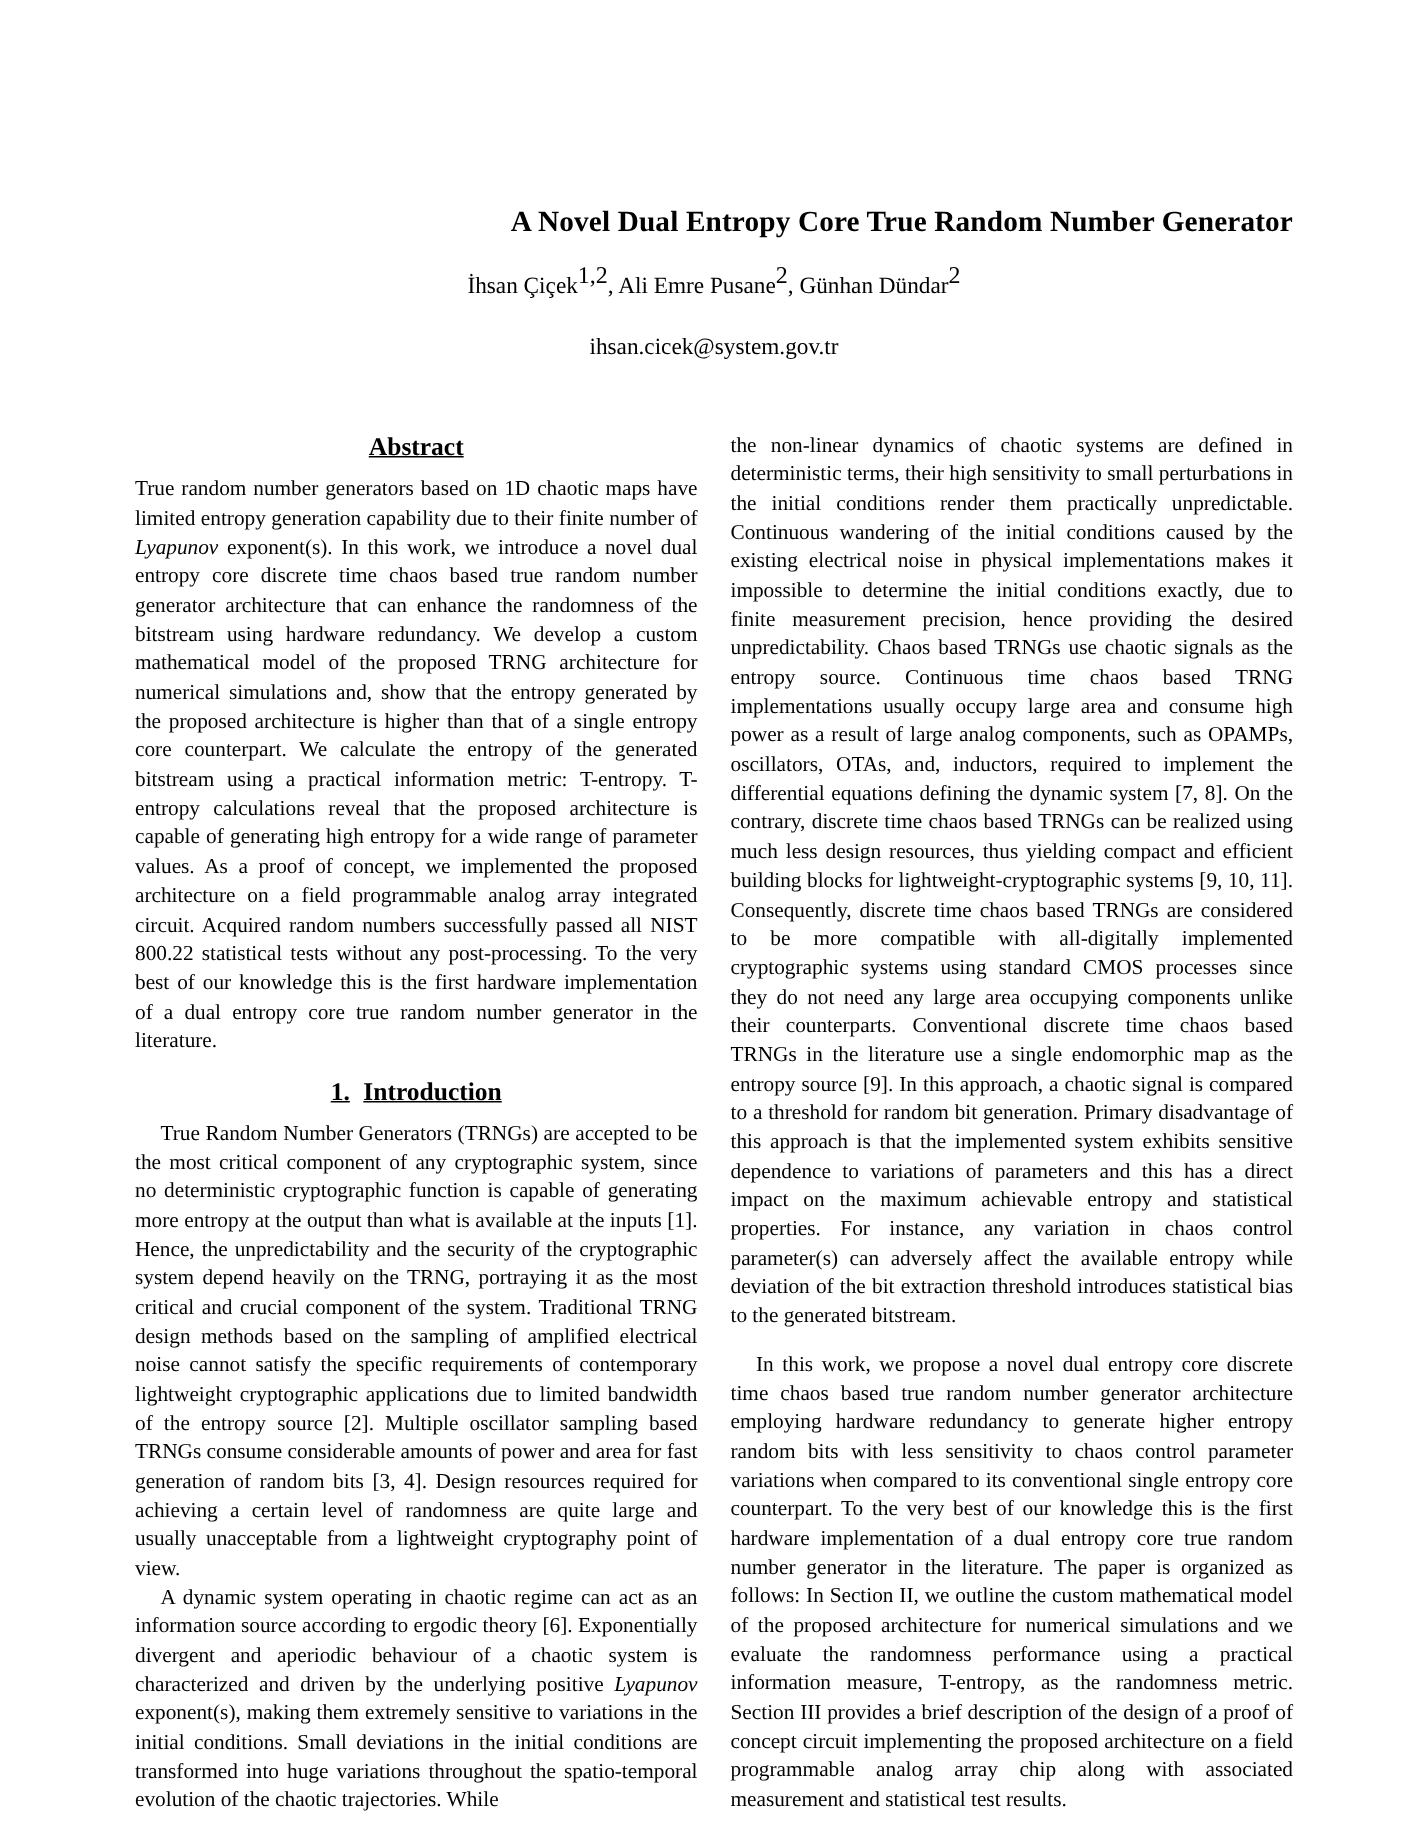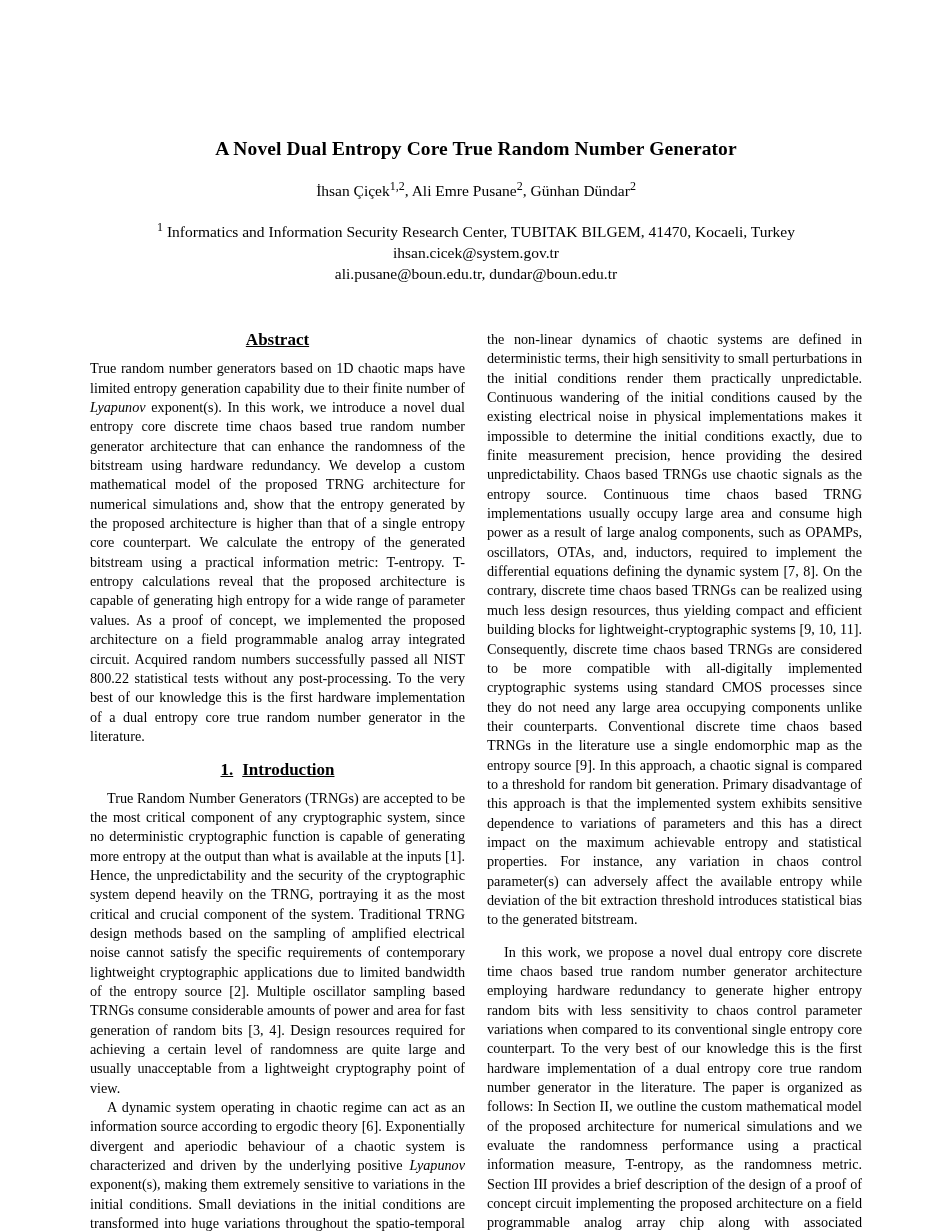--- a/index.html
+++ b/index.html
@@ -14,31 +14,31 @@
     background: #ffffff;
     color: #000000;
     font-family: "Liberation Serif", "DejaVu Serif", serif;
     box-sizing: border-box;
     padding: 138px 90px 0 90px;
     overflow: hidden;
   }
   .paper-title {
     font-size: 19.5px;
     font-weight: bold;
-    text-align: center;
+    text-align: right;
     margin: 0 0 22px 0;
     letter-spacing: 0.1px;
   }
   .authors-line {
     font-size: 15.5px;
     text-align: center;
     margin: 0 0 21px 0;
   }
   sup {
-    font-size: 12px;
+    font-size: 16px;
     line-height: 0;
     vertical-align: super;
   }
   .affiliations-block {
     font-size: 15.5px;
     text-align: center;
     line-height: 21px;
     margin: 0;
   }
   .columns {
@@ -83,23 +83,21 @@
 
 <div class="page">
 
   <h1 class="paper-title">A Novel Dual Entropy Core True Random Number Generator</h1>
 
   <div class="authors-line">
     <span>İhsan Çiçek</span><sup>1,2</sup><span>, </span><span>Ali Emre Pusane</span><sup>2</sup><span>, </span><span>Günhan Dündar</span><sup>2</sup>
   </div>
 
   <div class="affiliations-block">
-    <div><sup>1</sup><span> Informatics and Information Security Research Center, TUBITAK BILGEM, 41470, Kocaeli, Turkey</span></div>
     <div>ihsan.cicek@system.gov.tr</div>
-    <div>ali.pusane@boun.edu.tr, dundar@boun.edu.tr</div>
   </div>
 
   <div class="columns">
 
     <div class="col">
       <h2 class="abstract-heading">Abstract</h2>
       <p class="abstract-body"><span>True random number generators based on 1D chaotic maps have limited entropy generation capability due to their finite number of </span><span class="italic-term">Lyapunov</span><span> exponent(s). In this work, we introduce a novel dual entropy core discrete time chaos based true random number generator architecture that can enhance the randomness of the bitstream using hardware redundancy. We develop a custom mathematical model of the proposed TRNG architecture for numerical simulations and, show that the entropy generated by the proposed architecture is higher than that of a single entropy core counterpart. We calculate the entropy of the generated bitstream using a practical information metric: T-entropy. T-entropy calculations reveal that the proposed architecture is capable of generating high entropy for a wide range of parameter values. As a proof of concept, we implemented the proposed architecture on a field programmable analog array integrated circuit. Acquired random numbers successfully passed all NIST 800.22 statistical tests without any post-processing. To the very best of our knowledge this is the first hardware implementation of a dual entropy core true random number generator in the literature.</span></p>
 
       <h2 class="section-heading"><span class="heading-number">1.</span><span>Introduction</span></h2>
 

